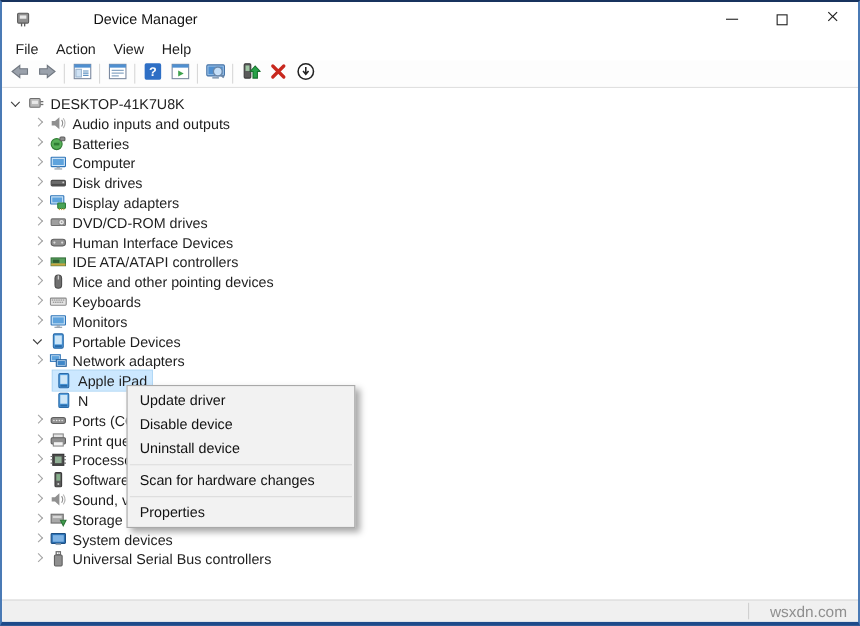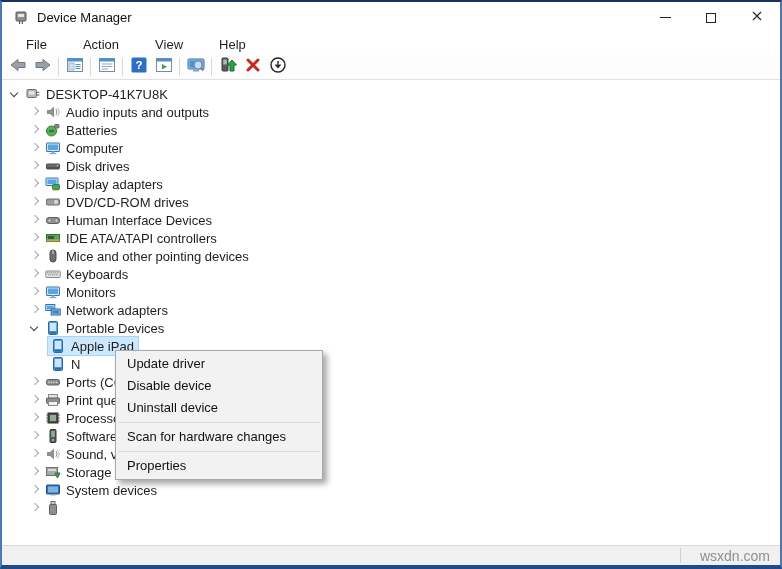--- a/index.html
+++ b/index.html
@@ -4,30 +4,30 @@
 <style>
   html,body{margin:0;padding:0;background:#555;}
   *{box-sizing:border-box;}
   .frame{position:relative;width:782px;height:569px;margin:0 auto;
     border-style:solid;border-width:2px 2px 4px 2px;
     border-color:#17335e #4a7ab5 #1d4a8a #4a7ab5;
     background:#fff;font-family:"Liberation Sans",sans-serif;color:#1e1e1e;}
   .client{position:absolute;inset:0;display:flex;flex-direction:column;background:#fff;}
 
   
-  .titlebar{height:31px;display:flex;align-items:center;flex:0 0 31px;background:#fff;}
+  .titlebar{height:31px;display:flex;align-items:center;flex:0 0 31px;background:#fff;gap:48px;}
   .appicon{margin-left:11px;width:16px;height:16px;}
   .title{margin-left:8px;font-size:13px;color:#111;}
   .wbtns{margin-left:auto;display:flex;height:100%;}
   .wbtn{width:46px;display:flex;align-items:center;justify-content:center;cursor:default;}
   .glyph-min{width:11px;height:1px;background:#222;}
   .glyph-max{width:10px;height:10px;border:1px solid #222;}
 
   
-  .menubar{height:22px;flex:0 0 22px;display:flex;align-items:center;padding-left:16px;font-size:13px;background:#fff;gap:20px;}
+  .menubar{height:22px;flex:0 0 22px;display:flex;align-items:center;padding-left:4px;font-size:13px;background:#fff;}
   .mbitem{padding:2px 8px;}
 
   
   .toolbar{height:25px;flex:0 0 25px;display:flex;align-items:center;padding-left:3px;background:#fdfdfd;border-bottom:1px solid #e0e0e0;}
   .tbtn{width:25px;height:23px;display:flex;align-items:center;justify-content:center;}
   .tsep{width:1px;height:18px;background:#d8d8d8;margin:0 3px;}
 
   
   .tree{flex:1 1 auto;position:relative;padding-top:5px;overflow:hidden;background:#fff;}
   .trow{height:18px;display:flex;align-items:center;font-size:13px;}
@@ -335,44 +335,44 @@
                 <rect x="1.5" y="3" width="13" height="8.5" rx="0.5" fill="#cfe6f8" stroke="#2e74b8"></rect>
                 <rect x="3" y="4.5" width="10" height="5.5" fill="#5ea3dd"></rect>
                 <rect x="6.5" y="11.5" width="3" height="1.5" fill="#9aa7b4"></rect>
                 <rect x="4.5" y="13" width="7" height="1.2" fill="#9aa7b4"></rect>
               </svg>
             </span>
             <span class="lbl">Monitors</span>
           </span>
       </div>
       <div class="trow l1">
+        <span class="chev e"></span>
+        <span class="hl">
+            <span class="ic">
+              <svg width="16" height="16" viewBox="0 0 16 16" xmlns="http://www.w3.org/2000/svg">
+                <rect x="3.5" y="1.5" width="9" height="13" rx="1.2" fill="#4f9bdc" stroke="#2a6aa8"></rect>
+                <rect x="4.8" y="3" width="6.4" height="8" fill="#cde6f8"></rect>
+                <rect x="4.8" y="11.8" width="6.4" height="1.8" fill="#2a6aa8"></rect>
+              </svg>
+            </span>
+            <span class="lbl">Portable Devices</span>
+          </span>
+      </div>
+      <div class="trow l1">
         <span class="chev c"></span>
         <span class="hl">
             <span class="ic">
               <svg width="16" height="16" viewBox="0 0 16 16" xmlns="http://www.w3.org/2000/svg">
                 <rect x="0.8" y="2.5" width="9" height="6" fill="#cfe6f8" stroke="#2e74b8"></rect>
                 <rect x="2" y="3.7" width="6.6" height="3.6" fill="#5ea3dd"></rect>
                 <rect x="6.2" y="7" width="9" height="6" fill="#bcd9f2" stroke="#255f9b"></rect>
                 <rect x="7.4" y="8.2" width="6.6" height="3.6" fill="#3f87c9"></rect>
               </svg>
             </span>
             <span class="lbl">Network adapters</span>
-          </span>
-      </div>
-      <div class="trow l1">
-        <span class="chev e"></span>
-        <span class="hl">
-            <span class="ic">
-              <svg width="16" height="16" viewBox="0 0 16 16" xmlns="http://www.w3.org/2000/svg">
-                <rect x="3.5" y="1.5" width="9" height="13" rx="1.2" fill="#4f9bdc" stroke="#2a6aa8"></rect>
-                <rect x="4.8" y="3" width="6.4" height="8" fill="#cde6f8"></rect>
-                <rect x="4.8" y="11.8" width="6.4" height="1.8" fill="#2a6aa8"></rect>
-              </svg>
-            </span>
-            <span class="lbl">Portable Devices</span>
           </span>
       </div>
       <div class="trow l2 selected">
         <span class="chev"></span>
         <span class="hl">
             <span class="ic">
               <svg width="16" height="16" viewBox="0 0 16 16" xmlns="http://www.w3.org/2000/svg">
                 <rect x="3.5" y="1.5" width="9" height="13" rx="1.2" fill="#4f9bdc" stroke="#2a6aa8"></rect>
                 <rect x="4.8" y="3" width="6.4" height="8" fill="#cde6f8"></rect>
                 <rect x="4.8" y="11.8" width="6.4" height="1.8" fill="#2a6aa8"></rect>
@@ -500,20 +500,21 @@
         <span class="chev c"></span>
         <span class="hl">
             <span class="ic">
               <svg width="16" height="16" viewBox="0 0 16 16" xmlns="http://www.w3.org/2000/svg">
                 <rect x="6" y="1.5" width="4" height="3" fill="#9a9a9a" stroke="#6e6e6e"></rect>
                 <rect x="6.8" y="2.2" width="1" height="1.4" fill="#fff"></rect>
                 <rect x="8.3" y="2.2" width="1" height="1.4" fill="#fff"></rect>
                 <rect x="4.5" y="4.5" width="7" height="10" rx="1" fill="#8f8f8f" stroke="#5f5f5f"></rect>
               </svg>
             </span>
+            <span class="lbl">Universal Serial Bus controllers</span>
           </span>
       </div>
     </div>
 
     <div class="statusbar">
       <div class="sbsep"></div>
       <div class="watermark">wsxdn.com</div>
     </div>
   </div>
 

